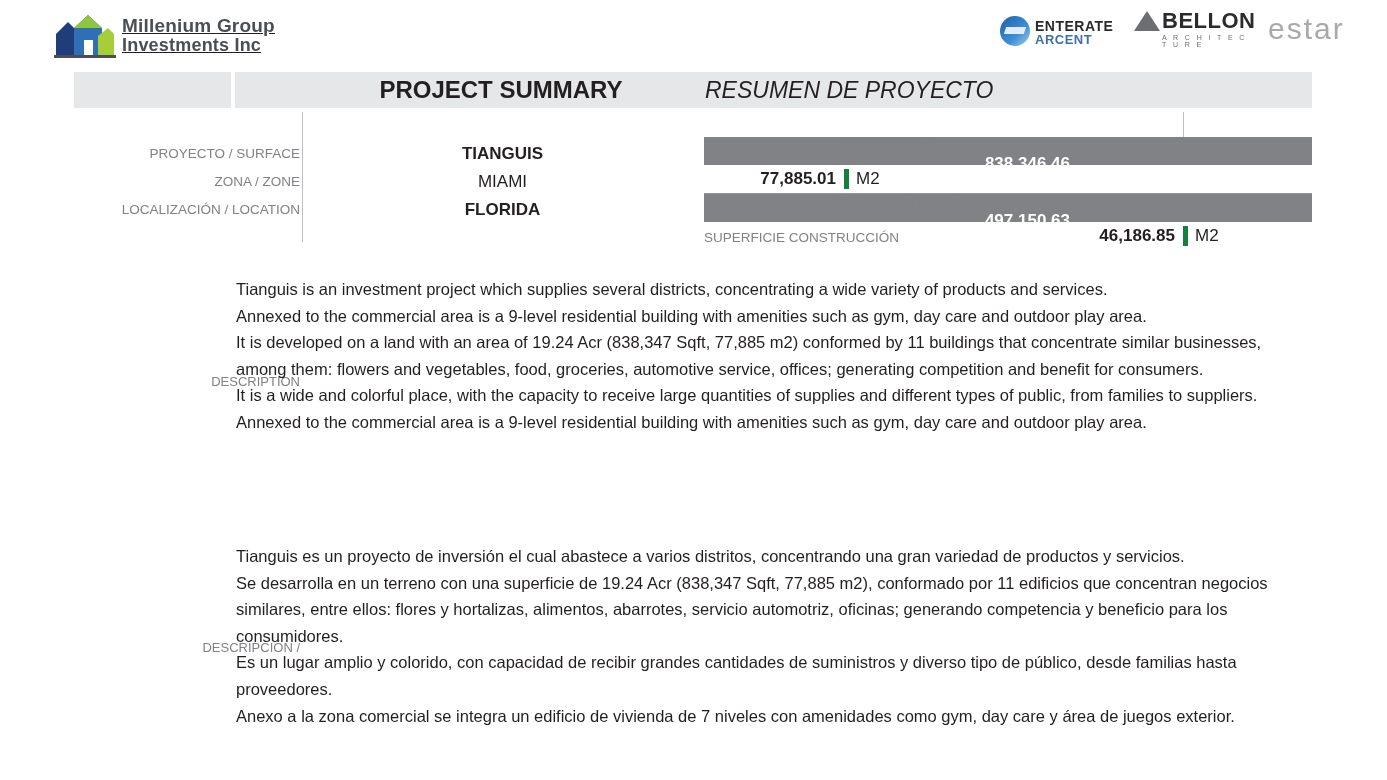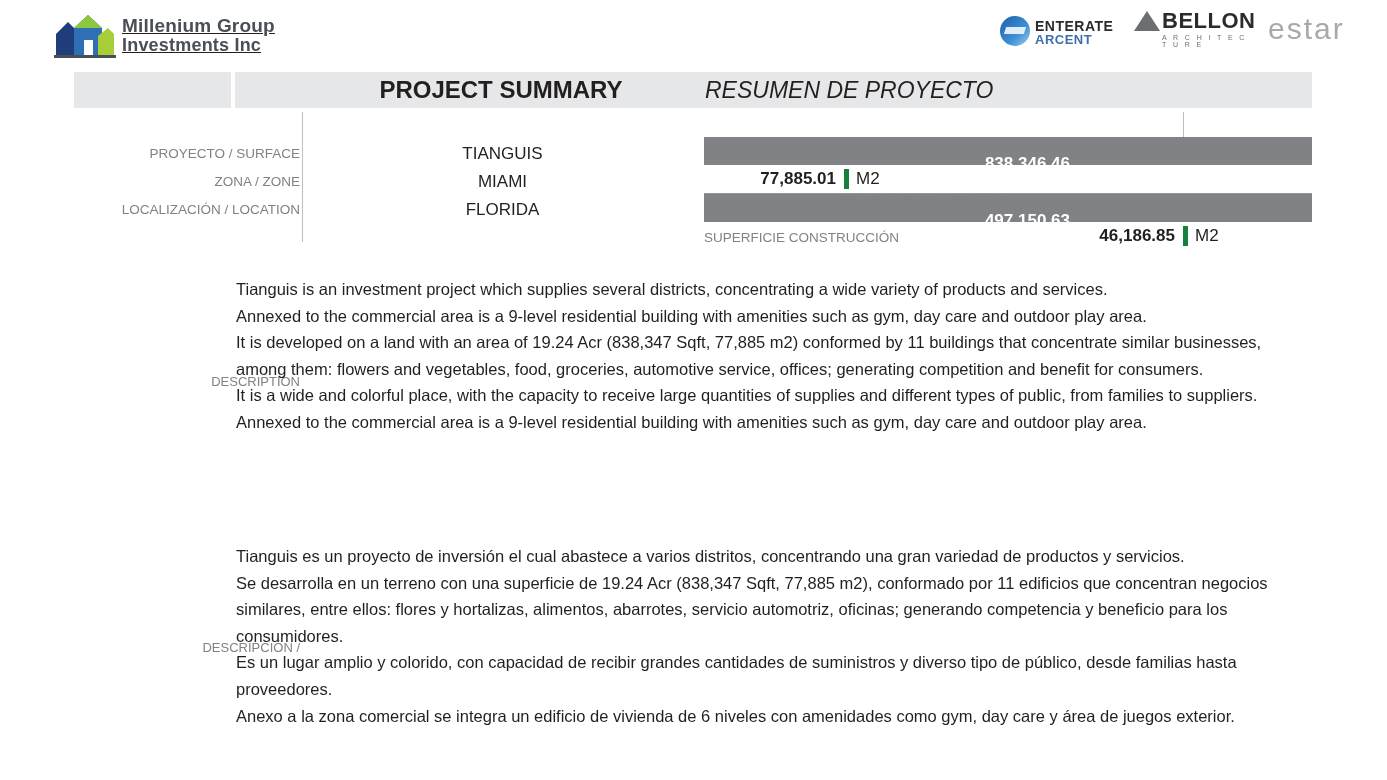--- a/index.html
+++ b/index.html
@@ -172,21 +172,21 @@
     left: 360px;
     top: 140px;
     width: 285px;
     text-align: center;
     line-height: 28px;
   }
   .proj-values .v {
     font-size: 17px;
     color: #231f20;
   }
-  .proj-values .v.bold { font-weight: normal; text-align: center; }
+  .proj-values .v.bold { font-weight: bold; text-align: center; }
   .vline {
     position: absolute;
     left: 302px;
     top: 112px;
     width: 1px;
     height: 130px;
     background: #bcbec0;
   }
 
   
@@ -368,14 +368,14 @@
   <p>Annexed to the commercial area is a 9-level residential building with amenities such as gym, day care and outdoor play area.</p>
   <p>It is developed on a land with an area of 19.24 Acr (838,347 Sqft, 77,885 m2) conformed by 11 buildings that concentrate similar businesses, among them: flowers and vegetables, food, groceries, automotive service, offices; generating competition and benefit for consumers.</p>
   <p>It is a wide and colorful place, with the capacity to receive large quantities of supplies and different types of public, from families to suppliers. Annexed to the commercial area is a 9-level residential building with amenities such as gym, day care and outdoor play area.</p>
 </div>
 
 <div class="desc-label es">DESCRIPCIÓN /</div>
 <div class="desc-body es">
   <p>Tianguis es un proyecto de inversión el cual abastece a varios distritos, concentrando una gran variedad de productos y servicios.</p>
   <p>Se desarrolla en un terreno con una superficie de 19.24 Acr (838,347 Sqft, 77,885 m2), conformado por 11 edificios que concentran negocios similares, entre ellos: flores y hortalizas, alimentos, abarrotes, servicio automotriz, oficinas; generando competencia y beneficio para los consumidores.</p>
   <p>Es un lugar amplio y colorido, con capacidad de recibir grandes cantidades de suministros y diverso tipo de público, desde familias hasta proveedores.</p>
-  <p>Anexo a la zona comercial se integra un edificio de vivienda de 6 niveles con amenidades como gym, day care y área de juegos exterior.</p>
+  <p>Anexo a la zona comercial se integra un edificio de vivienda de 7 niveles con amenidades como gym, day care y área de juegos exterior.</p>
 </div>
 
 </body></html>

